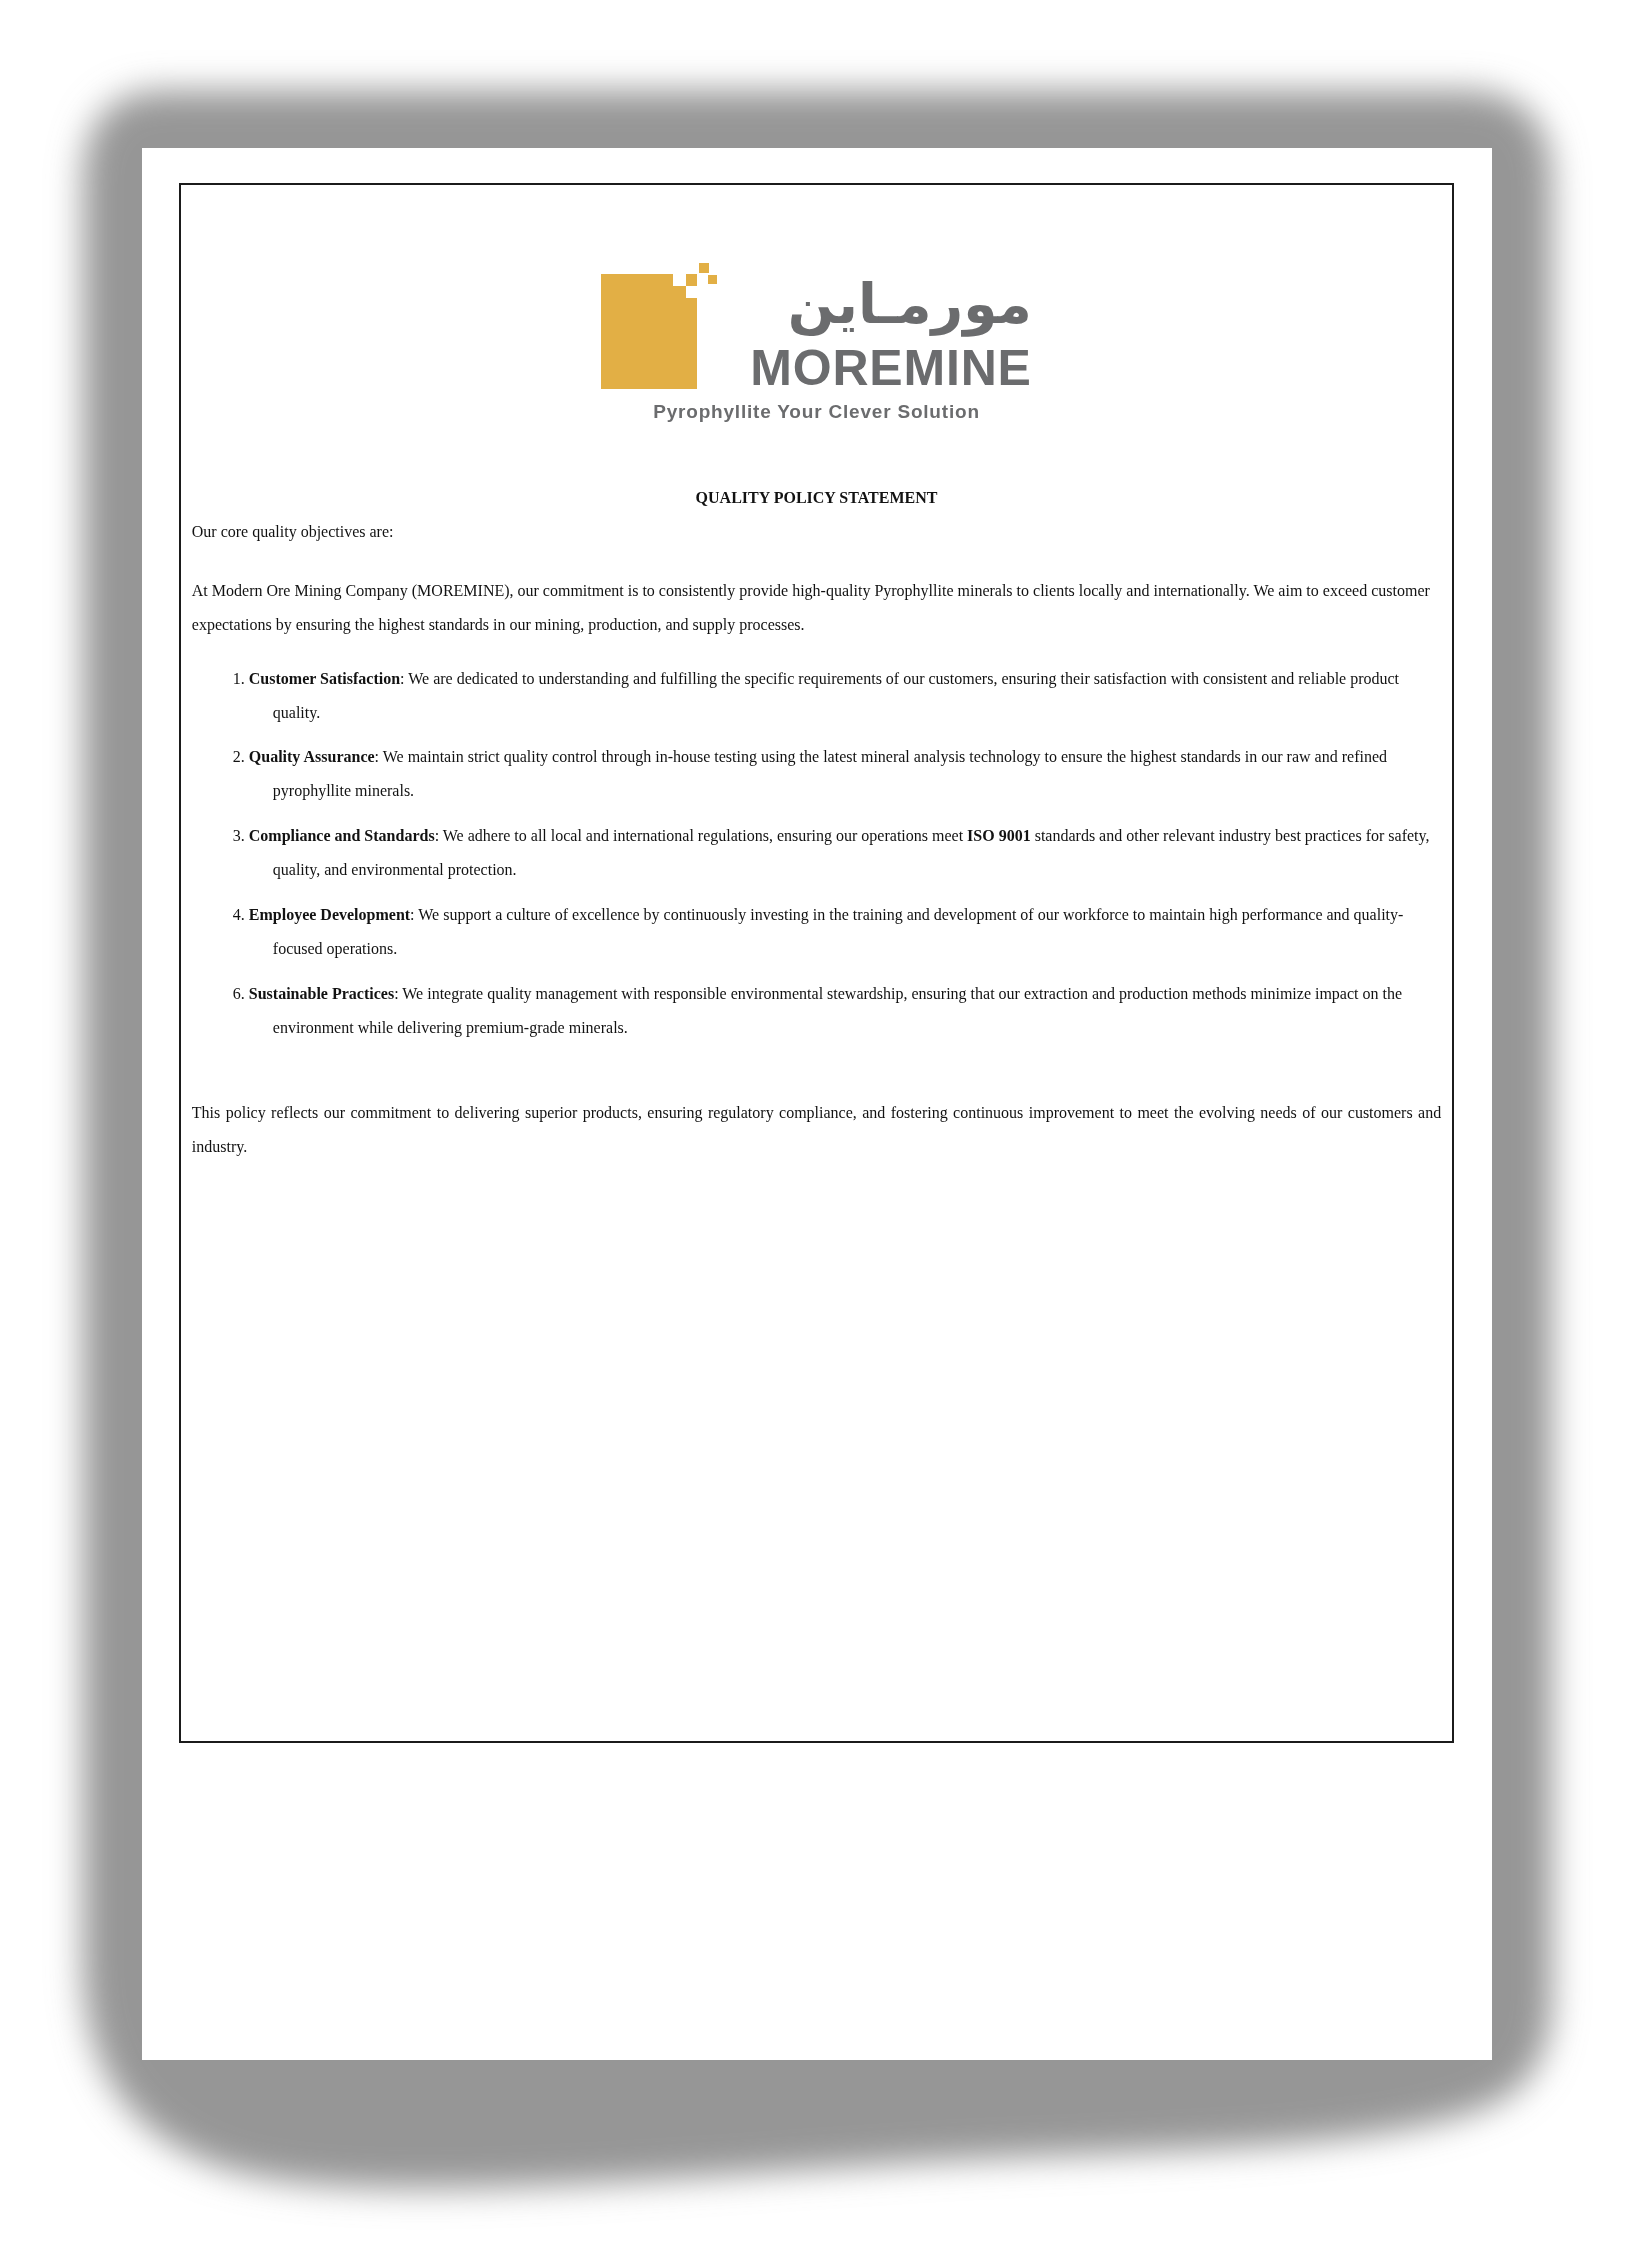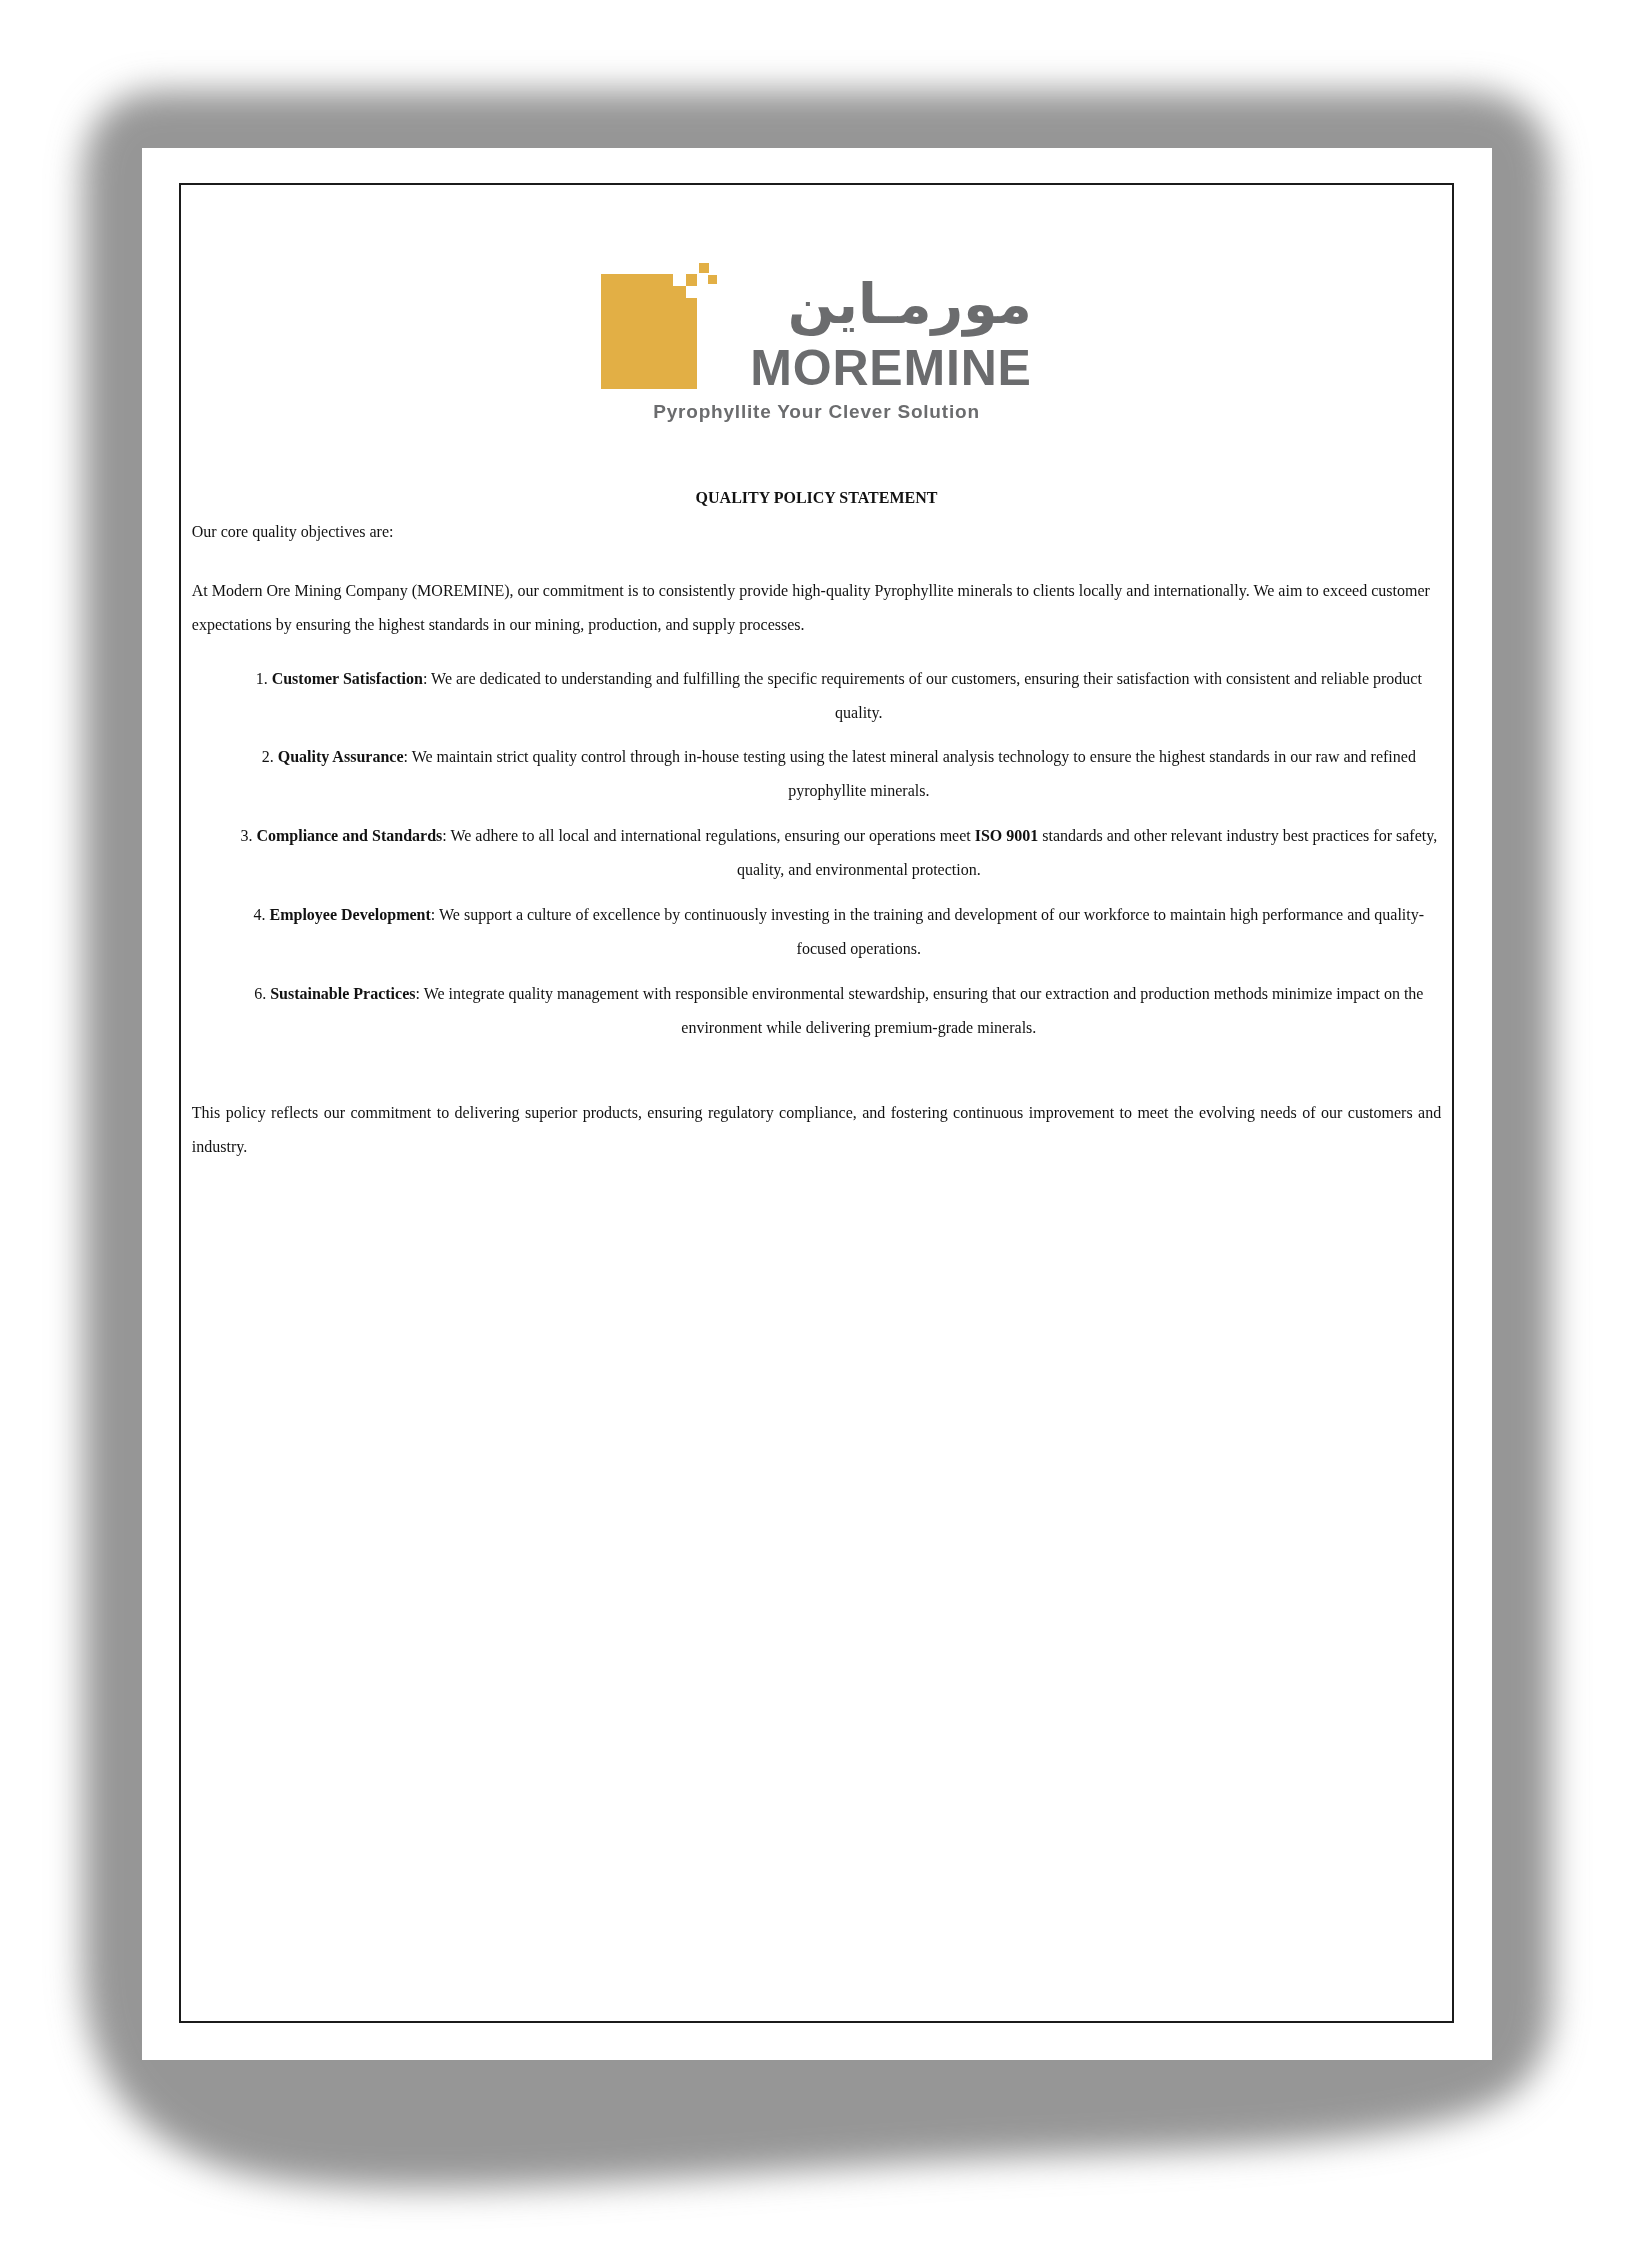--- a/index.html
+++ b/index.html
@@ -15,21 +15,21 @@
   }
   
   .shadow-svg{position:absolute;left:0;top:0;z-index:0;}
   
   .paper{
     position:absolute;left:142px;top:148px;width:1350px;height:1912px;
     background:#ffffff;z-index:1;
   }
   .page-border{
     box-sizing:border-box;
-    position:absolute;left:37px;top:35px;width:1275px;height:1840px;
+    position:absolute;left:37px;top:35px;width:1275px;height:1560px;
     border:2.3px solid var(--border-ink);
     padding:0 10.8px;
   }
   
   .logo-wrap{width:fit-content;margin:77px auto 0;text-align:center;}
   .logo-top{display:flex;align-items:flex-end;gap:32px;}
   .logo-mark{position:relative;width:117px;height:127px;flex:0 0 auto;}
   .logo-mark div{position:absolute;}
   .mark-main  {left:0;   top:11.5px;width:96px;height:115px;background:var(--gold);}
   .mark-notch1{left:72px; top:11.5px;width:12.3px; height:12.3px; background:#ffffff;}
@@ -54,21 +54,21 @@
   .doc-title{
     text-align:center;font-weight:bold;font-size:28px;line-height:37px;
     margin:60px 0 0;
   }
   .body-text{font-size:16px;line-height:34px;}
   .para{margin:24.6px 0 15.4px;}
   .para.tight{margin:0 0 15.4px;}
   ol.objectives{list-style:none;margin:20px 0 15.4px;padding:0;}
   ol.objectives li{
     padding-left:81px;text-indent:-40px;margin:0 0 10.8px;
-    width:1172px;box-sizing:content-box;text-align:center;
+    width:1172px;box-sizing:content-box;
   }
   .num{display:inline;}
   b{font-weight:bold;}
   .closing{
     margin:51px 0 0;text-align:justify;
   }
 </style>
 </head>
 <body>
 

